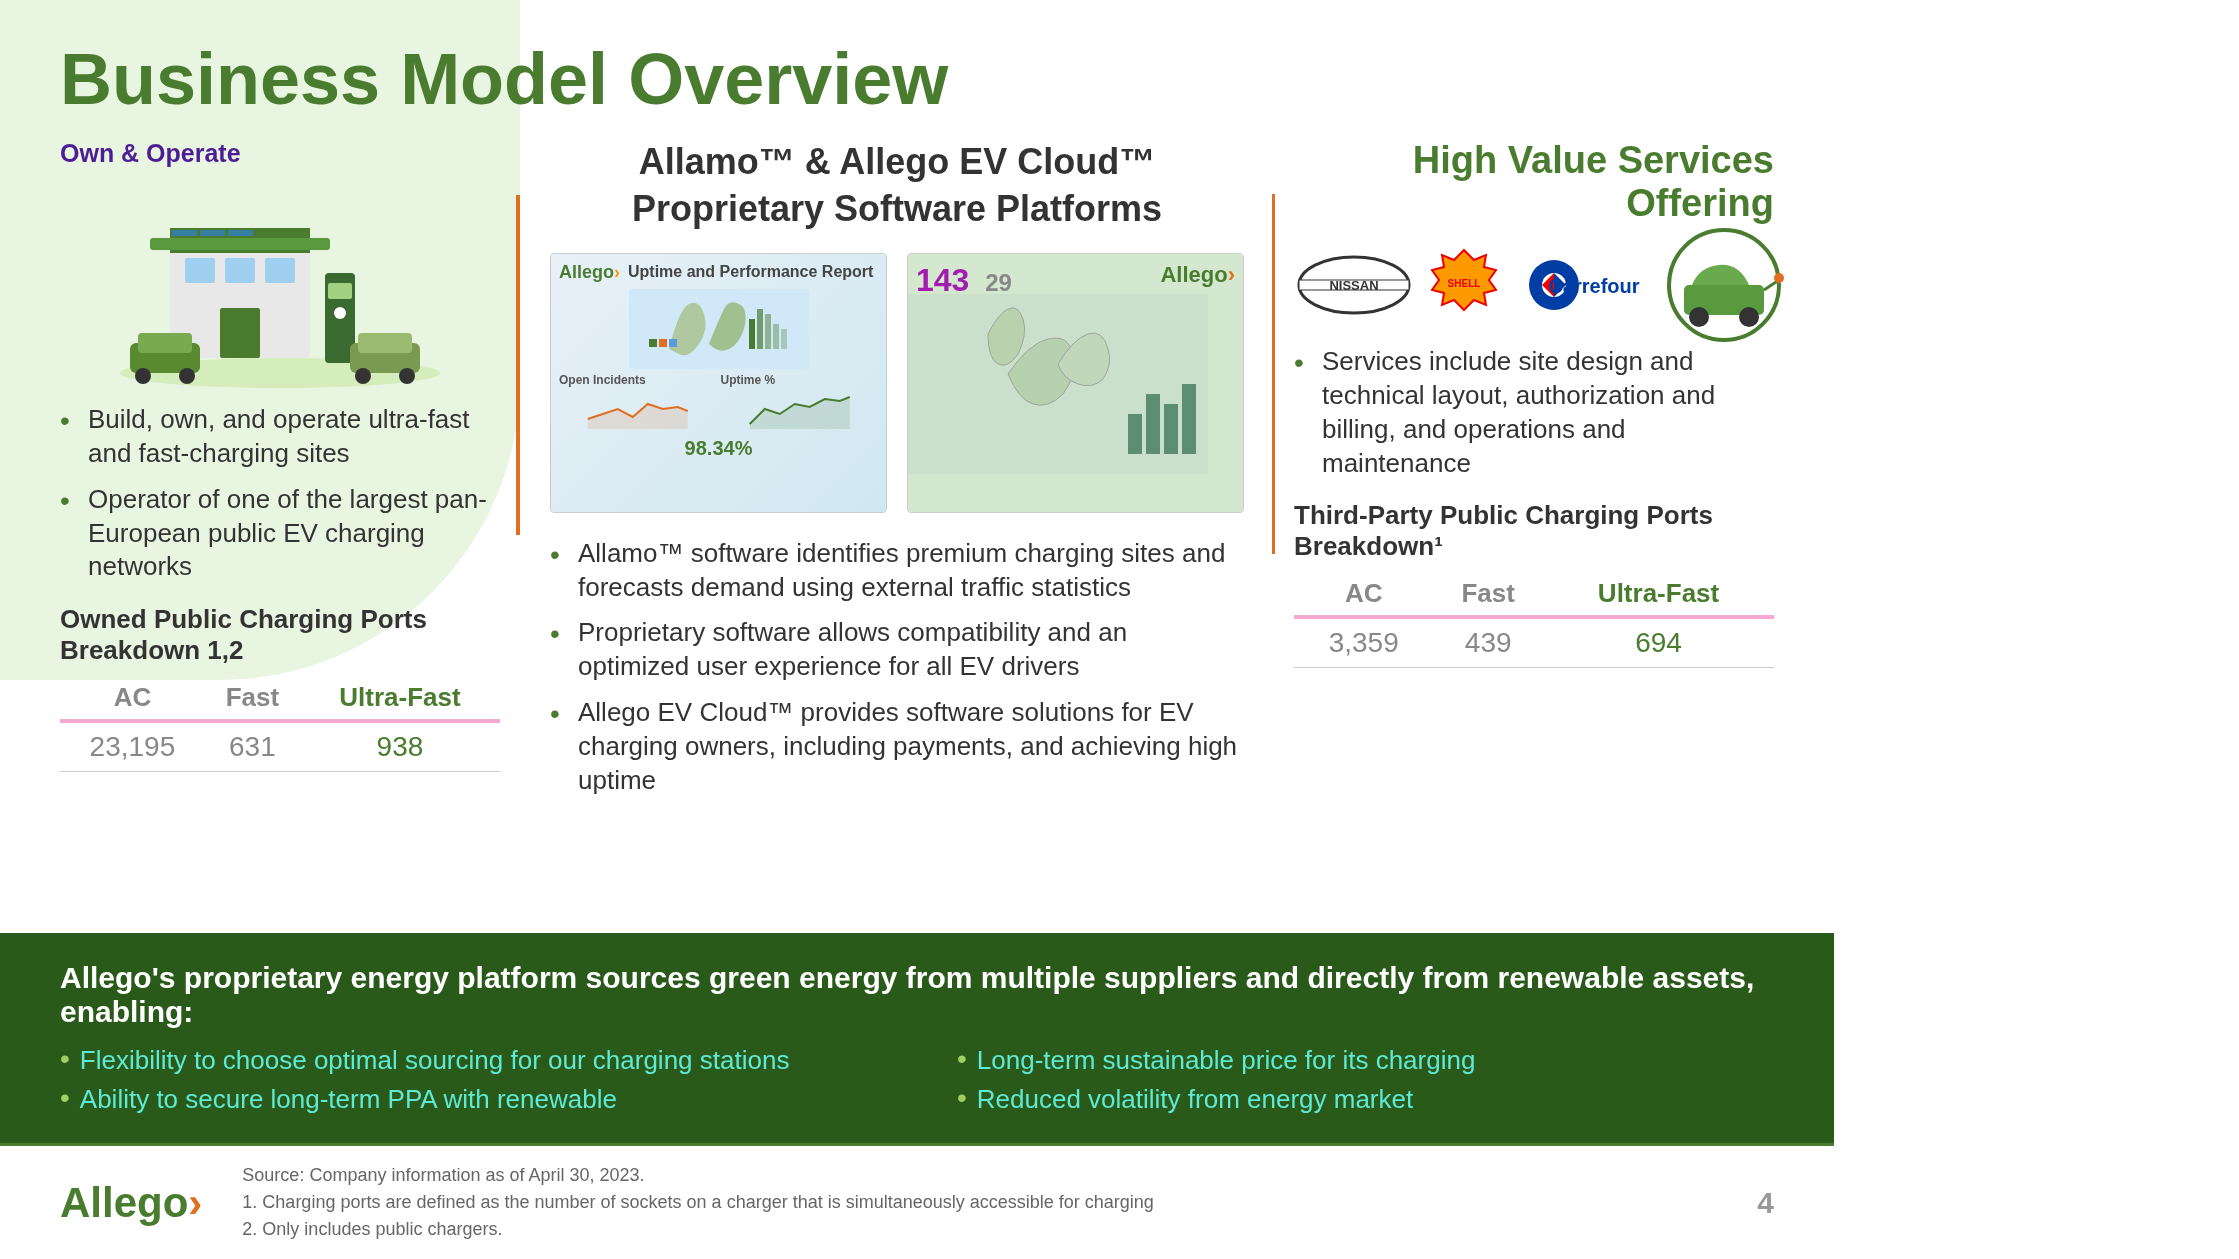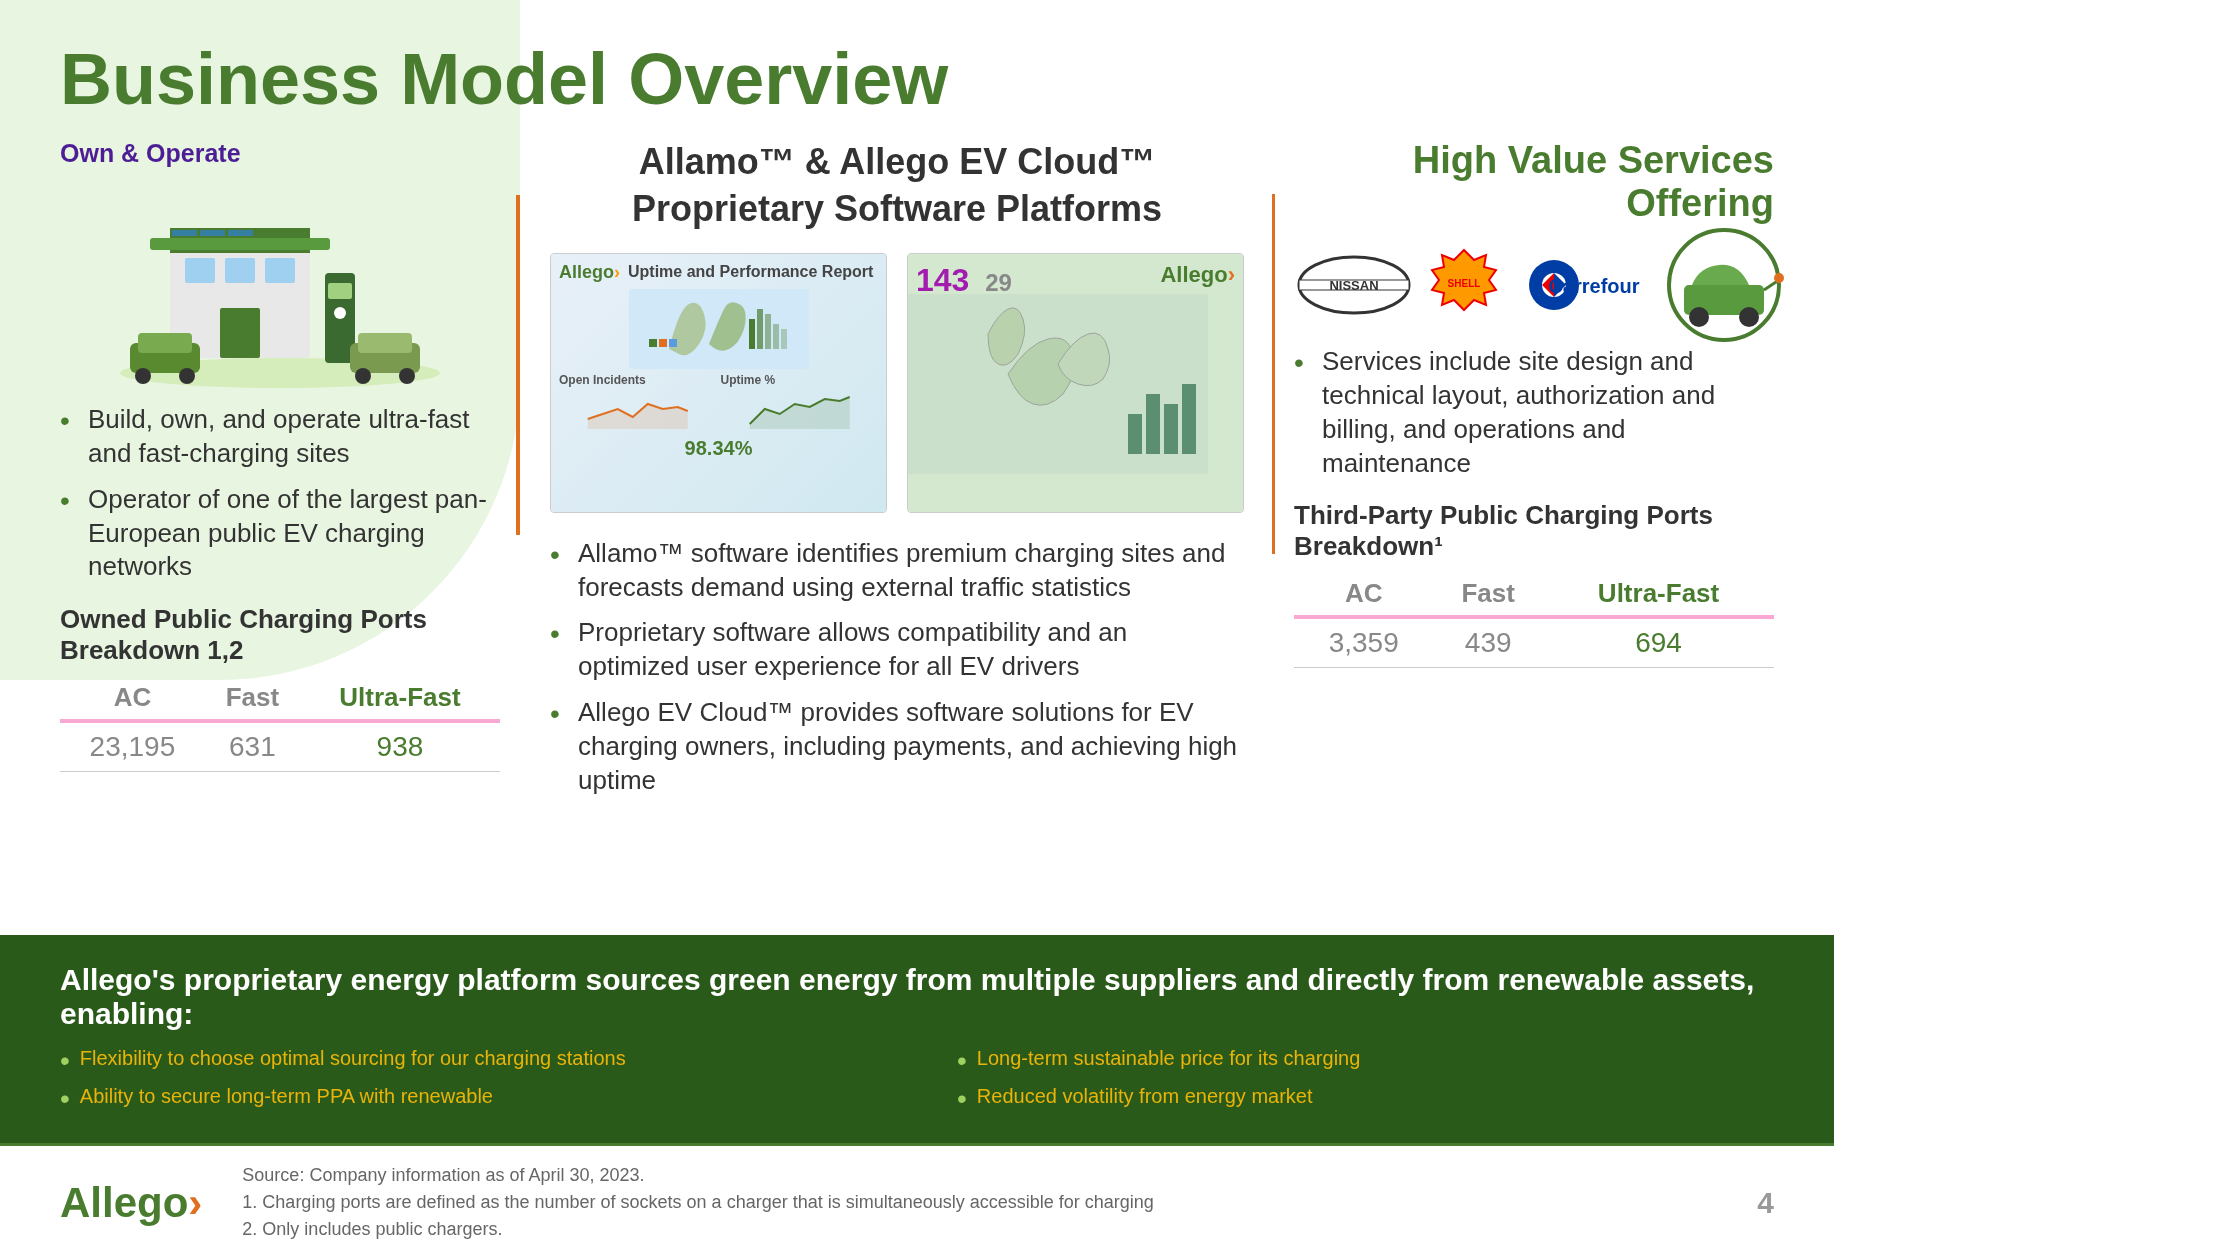--- a/index.html
+++ b/index.html
@@ -264,22 +264,22 @@
       font-weight: 700;
       color: #fff;
       margin-bottom: 16px;
     }
     .banner-bullets {
       display: grid;
       grid-template-columns: 1fr 1fr;
       gap: 8px 80px;
     }
     .banner-bullet {
-      font-size: 20px;
-      color: #eab308;
+      font-size: 26px;
+      color: #5eead4;
       display: flex;
       align-items: flex-start;
       gap: 10px;
     }
     .banner-bullet::before {
       content: '•';
       color: #a0d060;
       font-size: 28px;
       flex-shrink: 0;
       margin-top: -2px;

